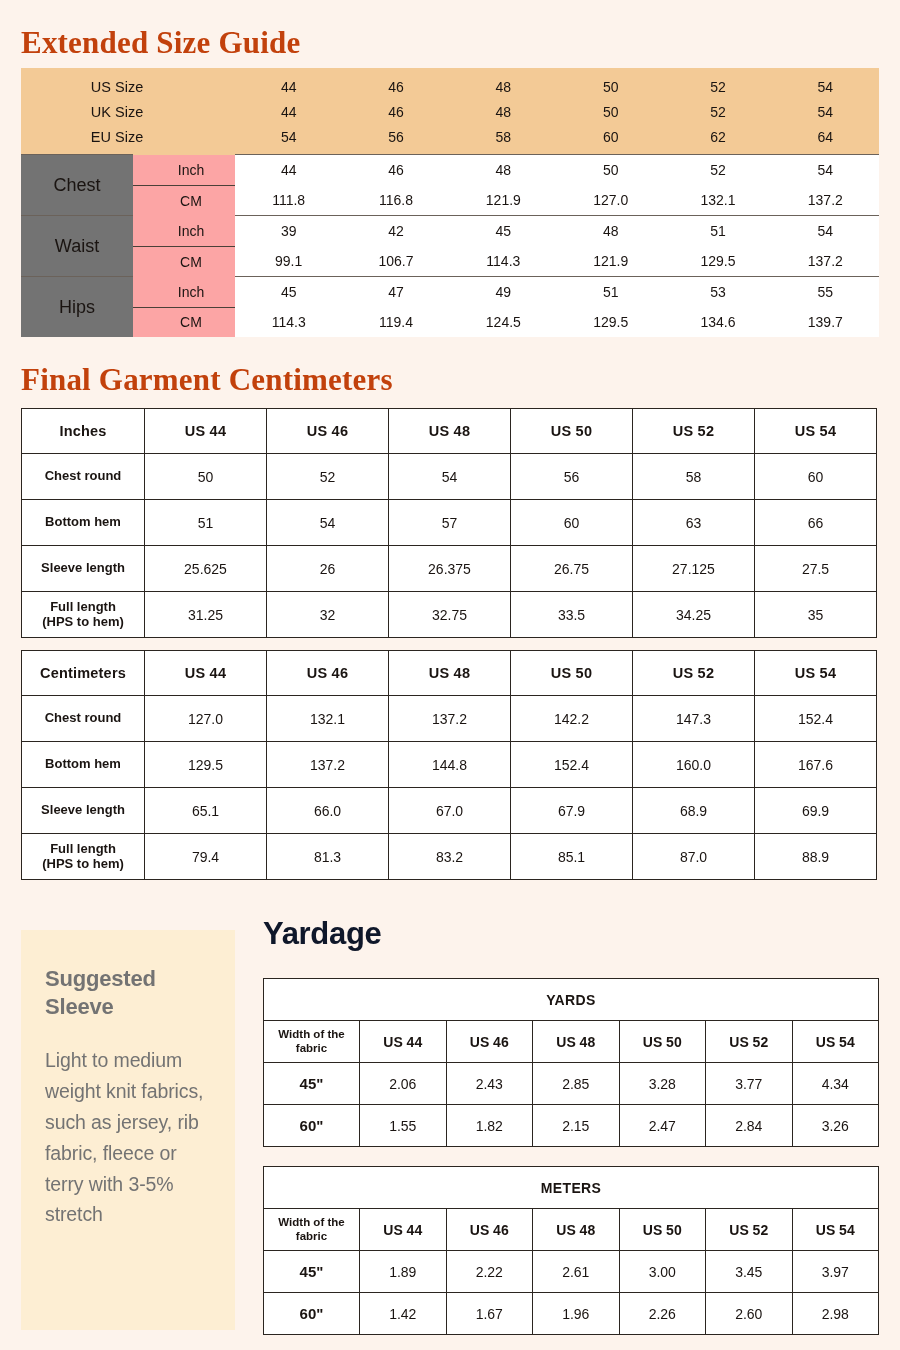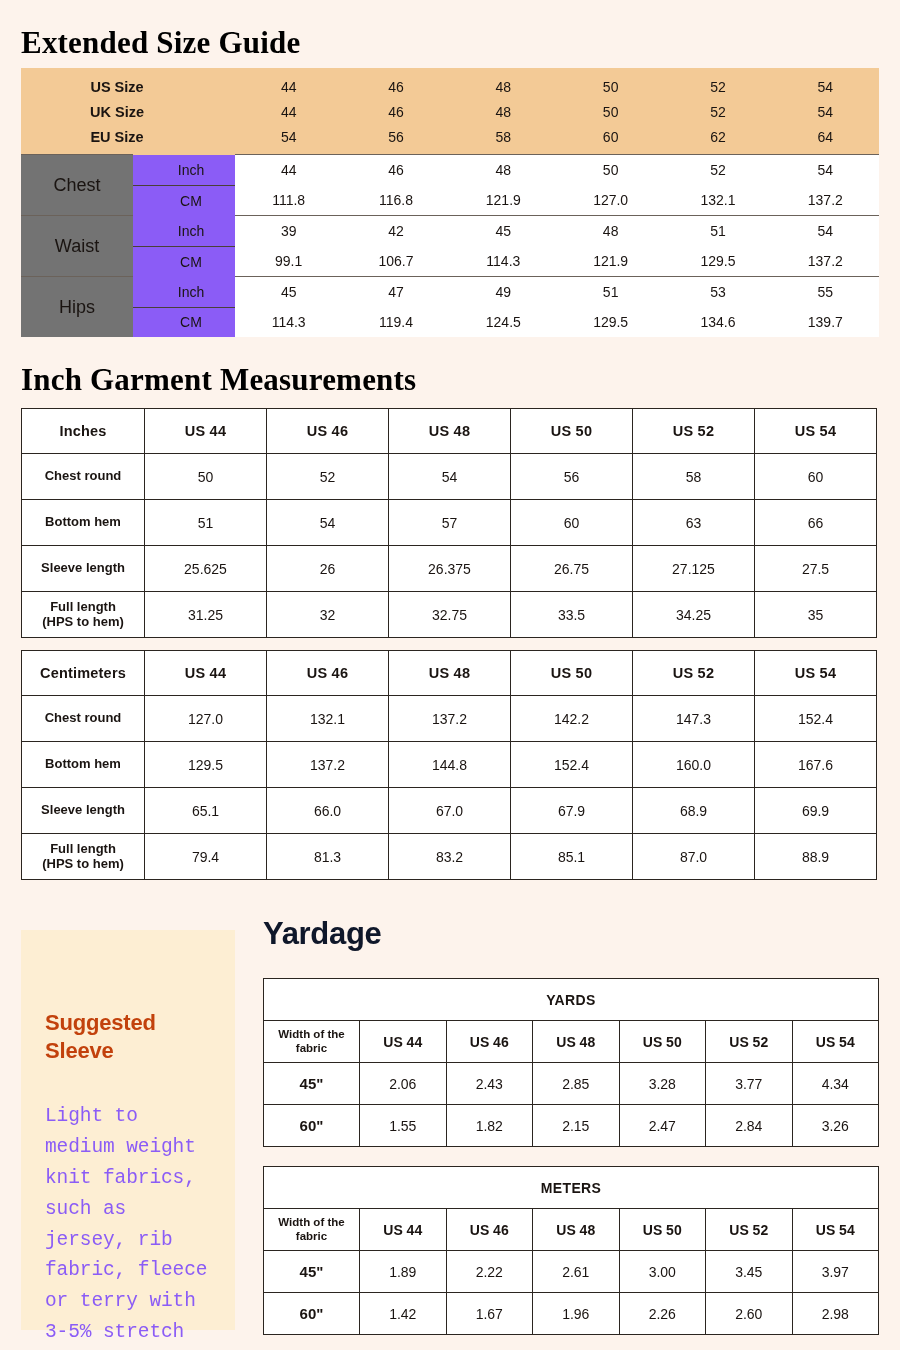--- a/index.html
+++ b/index.html
@@ -15,21 +15,21 @@
     overflow: hidden;
     position: relative;
   }
 
   
   .title-serif {
     font-family: "Liberation Serif", serif;
     font-weight: bold;
     font-size: 31px;
     letter-spacing: 0.2px;
-    color: #000000;
+    color: #c2410c;
   }
   .title-sans {
     font-family: "Liberation Sans", sans-serif;
     font-weight: bold;
     font-size: 31px;
     letter-spacing: -0.3px;
     color: #0f172a;
   }
 
   #title-extended { position: absolute; left: 21px; top: 25px; }
@@ -50,37 +50,37 @@
   }
   #size-table td { text-align: center; vertical-align: middle; }
 
   .sz-head-row td {
     background: #f3ca96;
     height: 25px;
     font-size: 14px;
     color: #1a1411;
   }
   .sz-head-row td.sz-label {
-    font-weight: bold;
+    font-weight: normal;
     text-align: right;
     padding-right: 22px;
     font-size: 14.5px;
   }
   .sz-head-row.first td { padding-top: 6px; }
   .sz-head-row.last  td { padding-bottom: 5px; }
 
   .sz-name {
     background: #737373;
     font-weight: normal;
     font-size: 18px;
     text-align: center !important;
     width: 112px;
   }
   .sz-unit {
-    background: #8b5cf6;
+    background: #fca5a5;
     font-size: 14px;
     text-align: center !important;
     width: 102px;
     padding-left: 14px;
   }
   .sz-unit.unit-top { border-bottom: 1.5px solid #4a4038; }
   .sz-val {
     background: #ffffff;
     font-size: 14px;
     height: 30px;
@@ -127,31 +127,29 @@
     width: 214px;
     height: 400px;
     background: #fdeed3;
     box-sizing: border-box;
     padding: 35px 24px 0 24px;
   }
   #fabrics-title {
     font-weight: bold;
     font-size: 22px;
     line-height: 1.28;
-    color: #c2410c;
+    color: #737373;
     letter-spacing: -0.2px;
-    margin-top: 44px;
   }
   #fabrics-body {
-    margin-top: 36px;
+    margin-top: 24px;
     font-size: 19.5px;
     line-height: 1.58;
-    color: #8b5cf6;
+    color: #737373;
     letter-spacing: -0.1px;
-    font-family: Liberation Mono, monospace;
   }
 
   
   .yard-table {
     position: absolute;
     left: 263px;
     width: 616px;
     table-layout: fixed;
     border: 1.5px solid #2b2520;
   }
@@ -186,21 +184,21 @@
     font-weight: bold;
     font-size: 15px;
   }
   .yard-table col.c-wlabel { width: 96px; }
 </style>
 </head>
 <body>
 
 <div id="title-extended" class="title-serif">Extended Size Guide</div>
 
-<div id="title-final" class="title-serif">Inch Garment Measurements</div>
+<div id="title-final" class="title-serif">Final Garment Centimeters</div>
 
 <div id="title-yardage" class="title-sans">Yardage</div>
 
 <table id="size-table">
   <colgroup>
     <col style="width:112px">
       <col style="width:102px">
     <col span="6">
   </colgroup>
   <tbody id="size-head-body">

